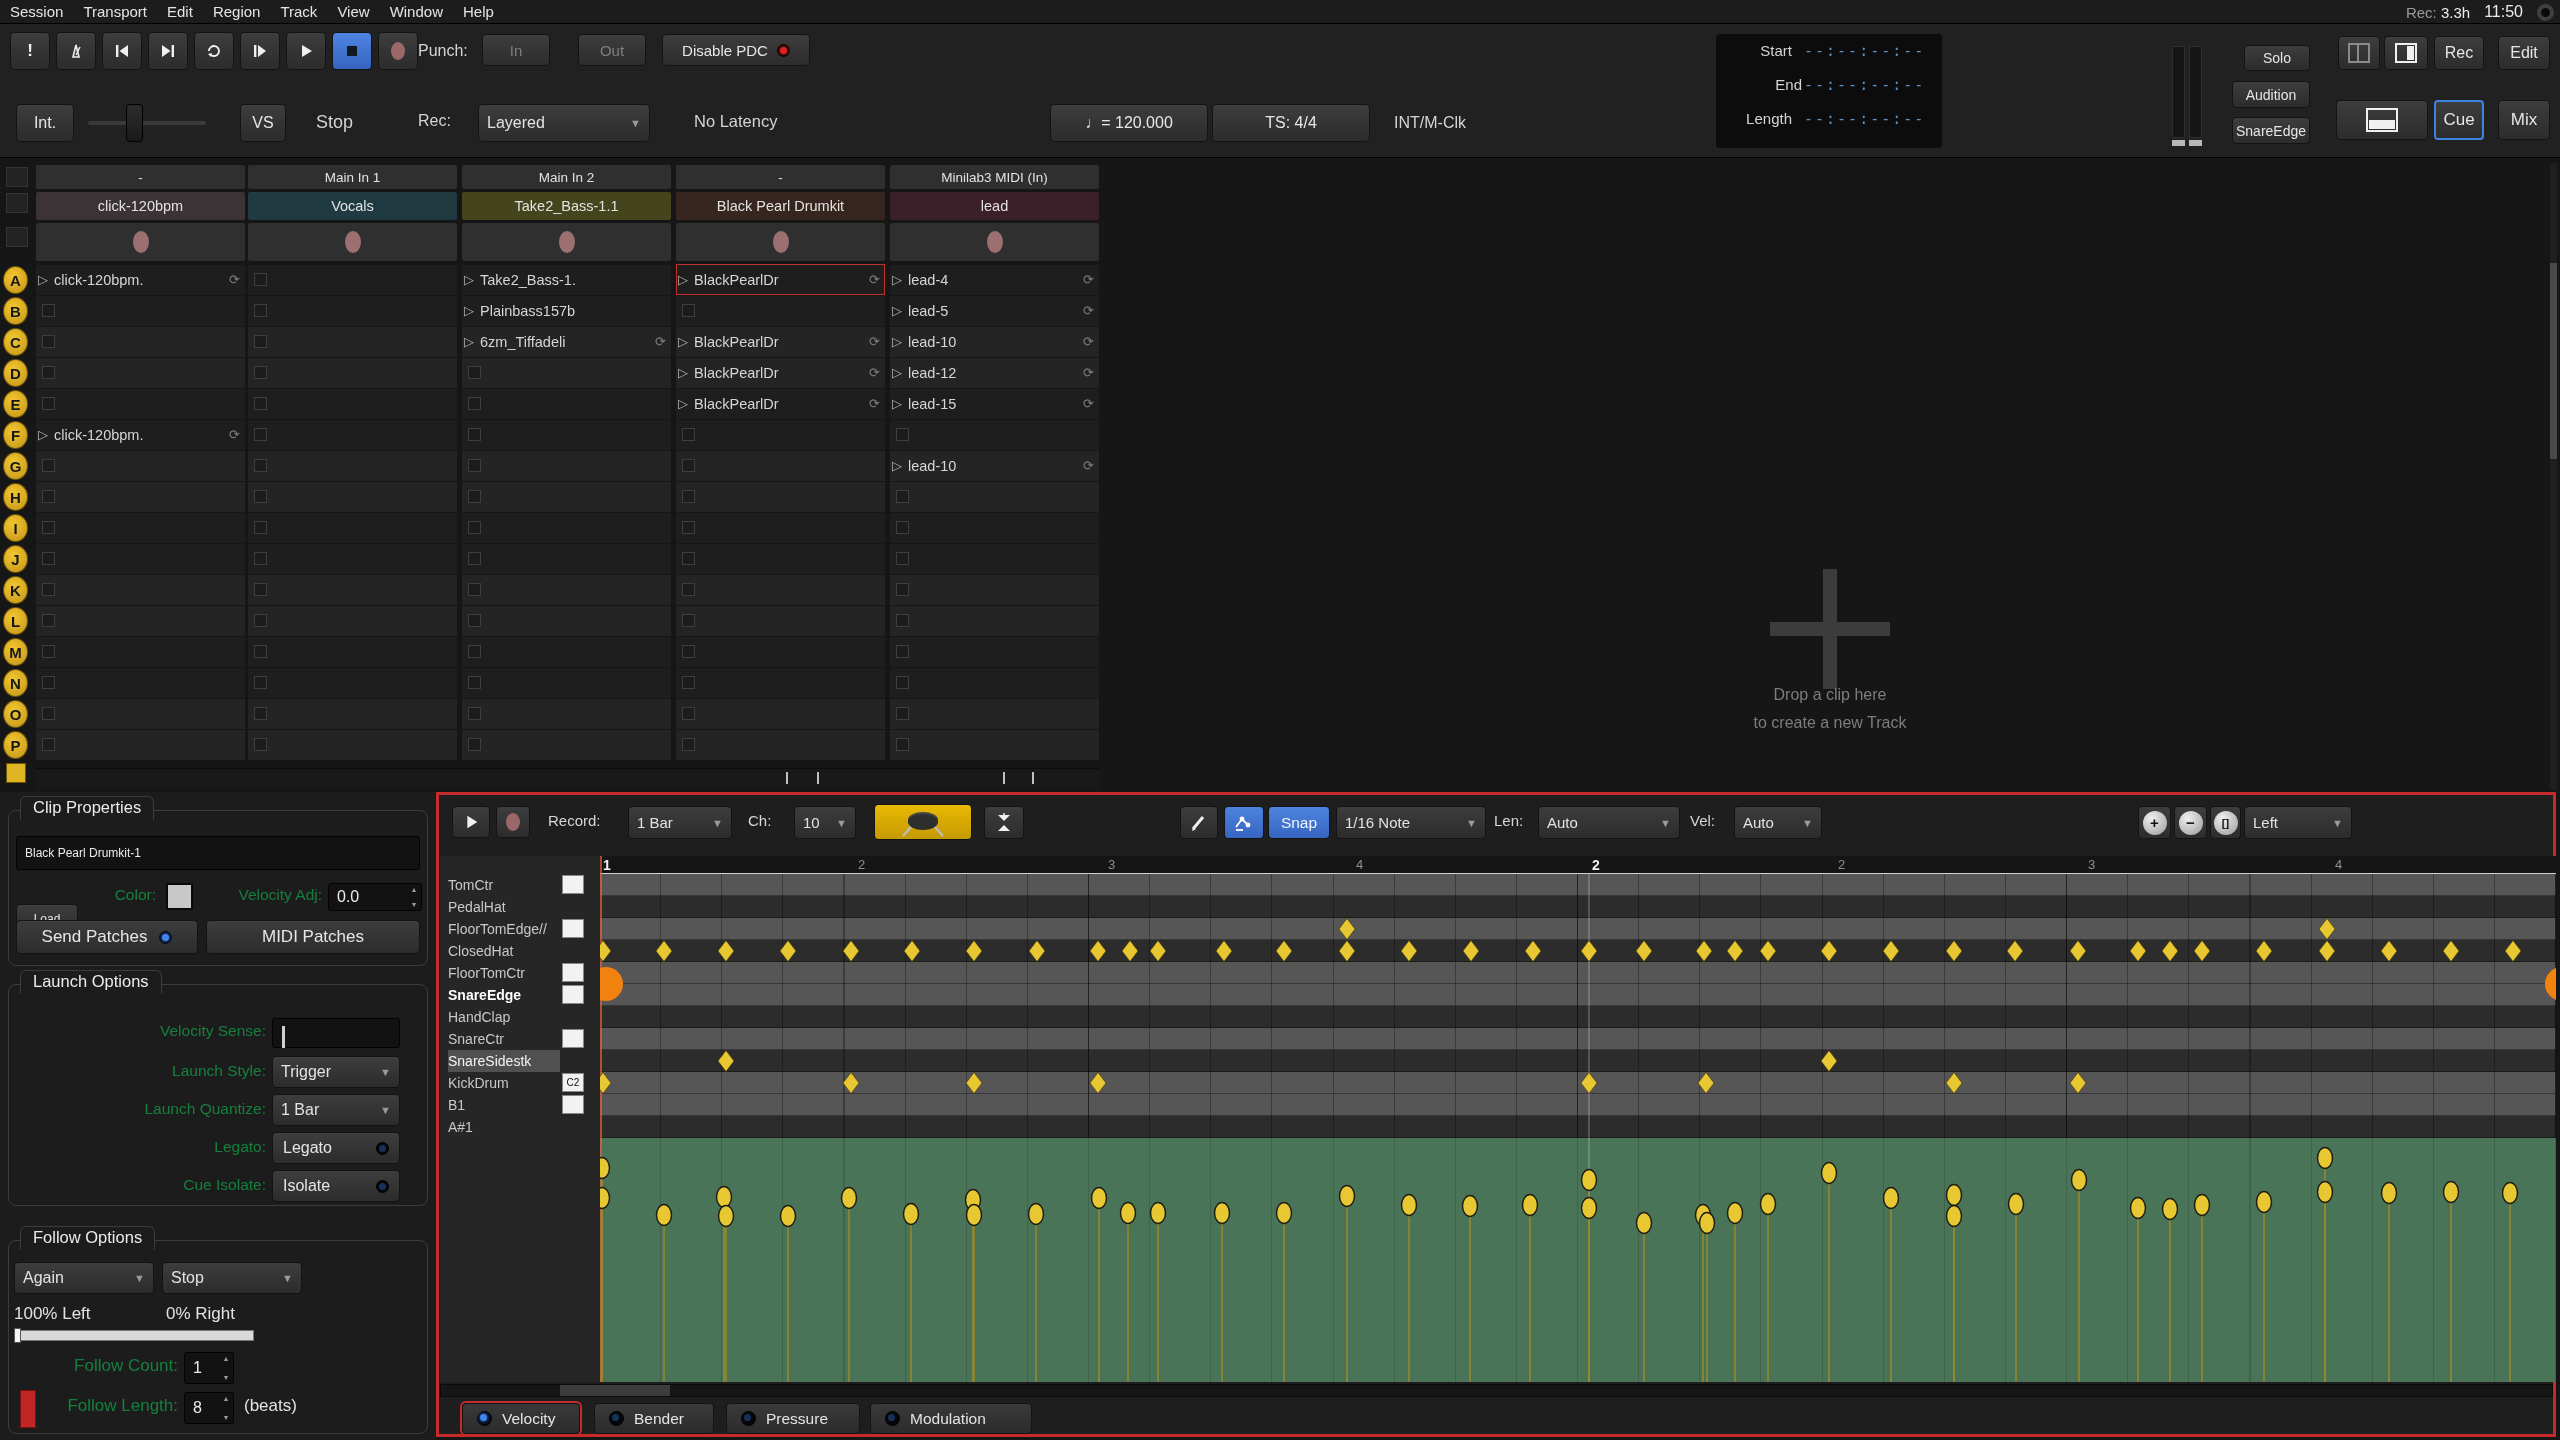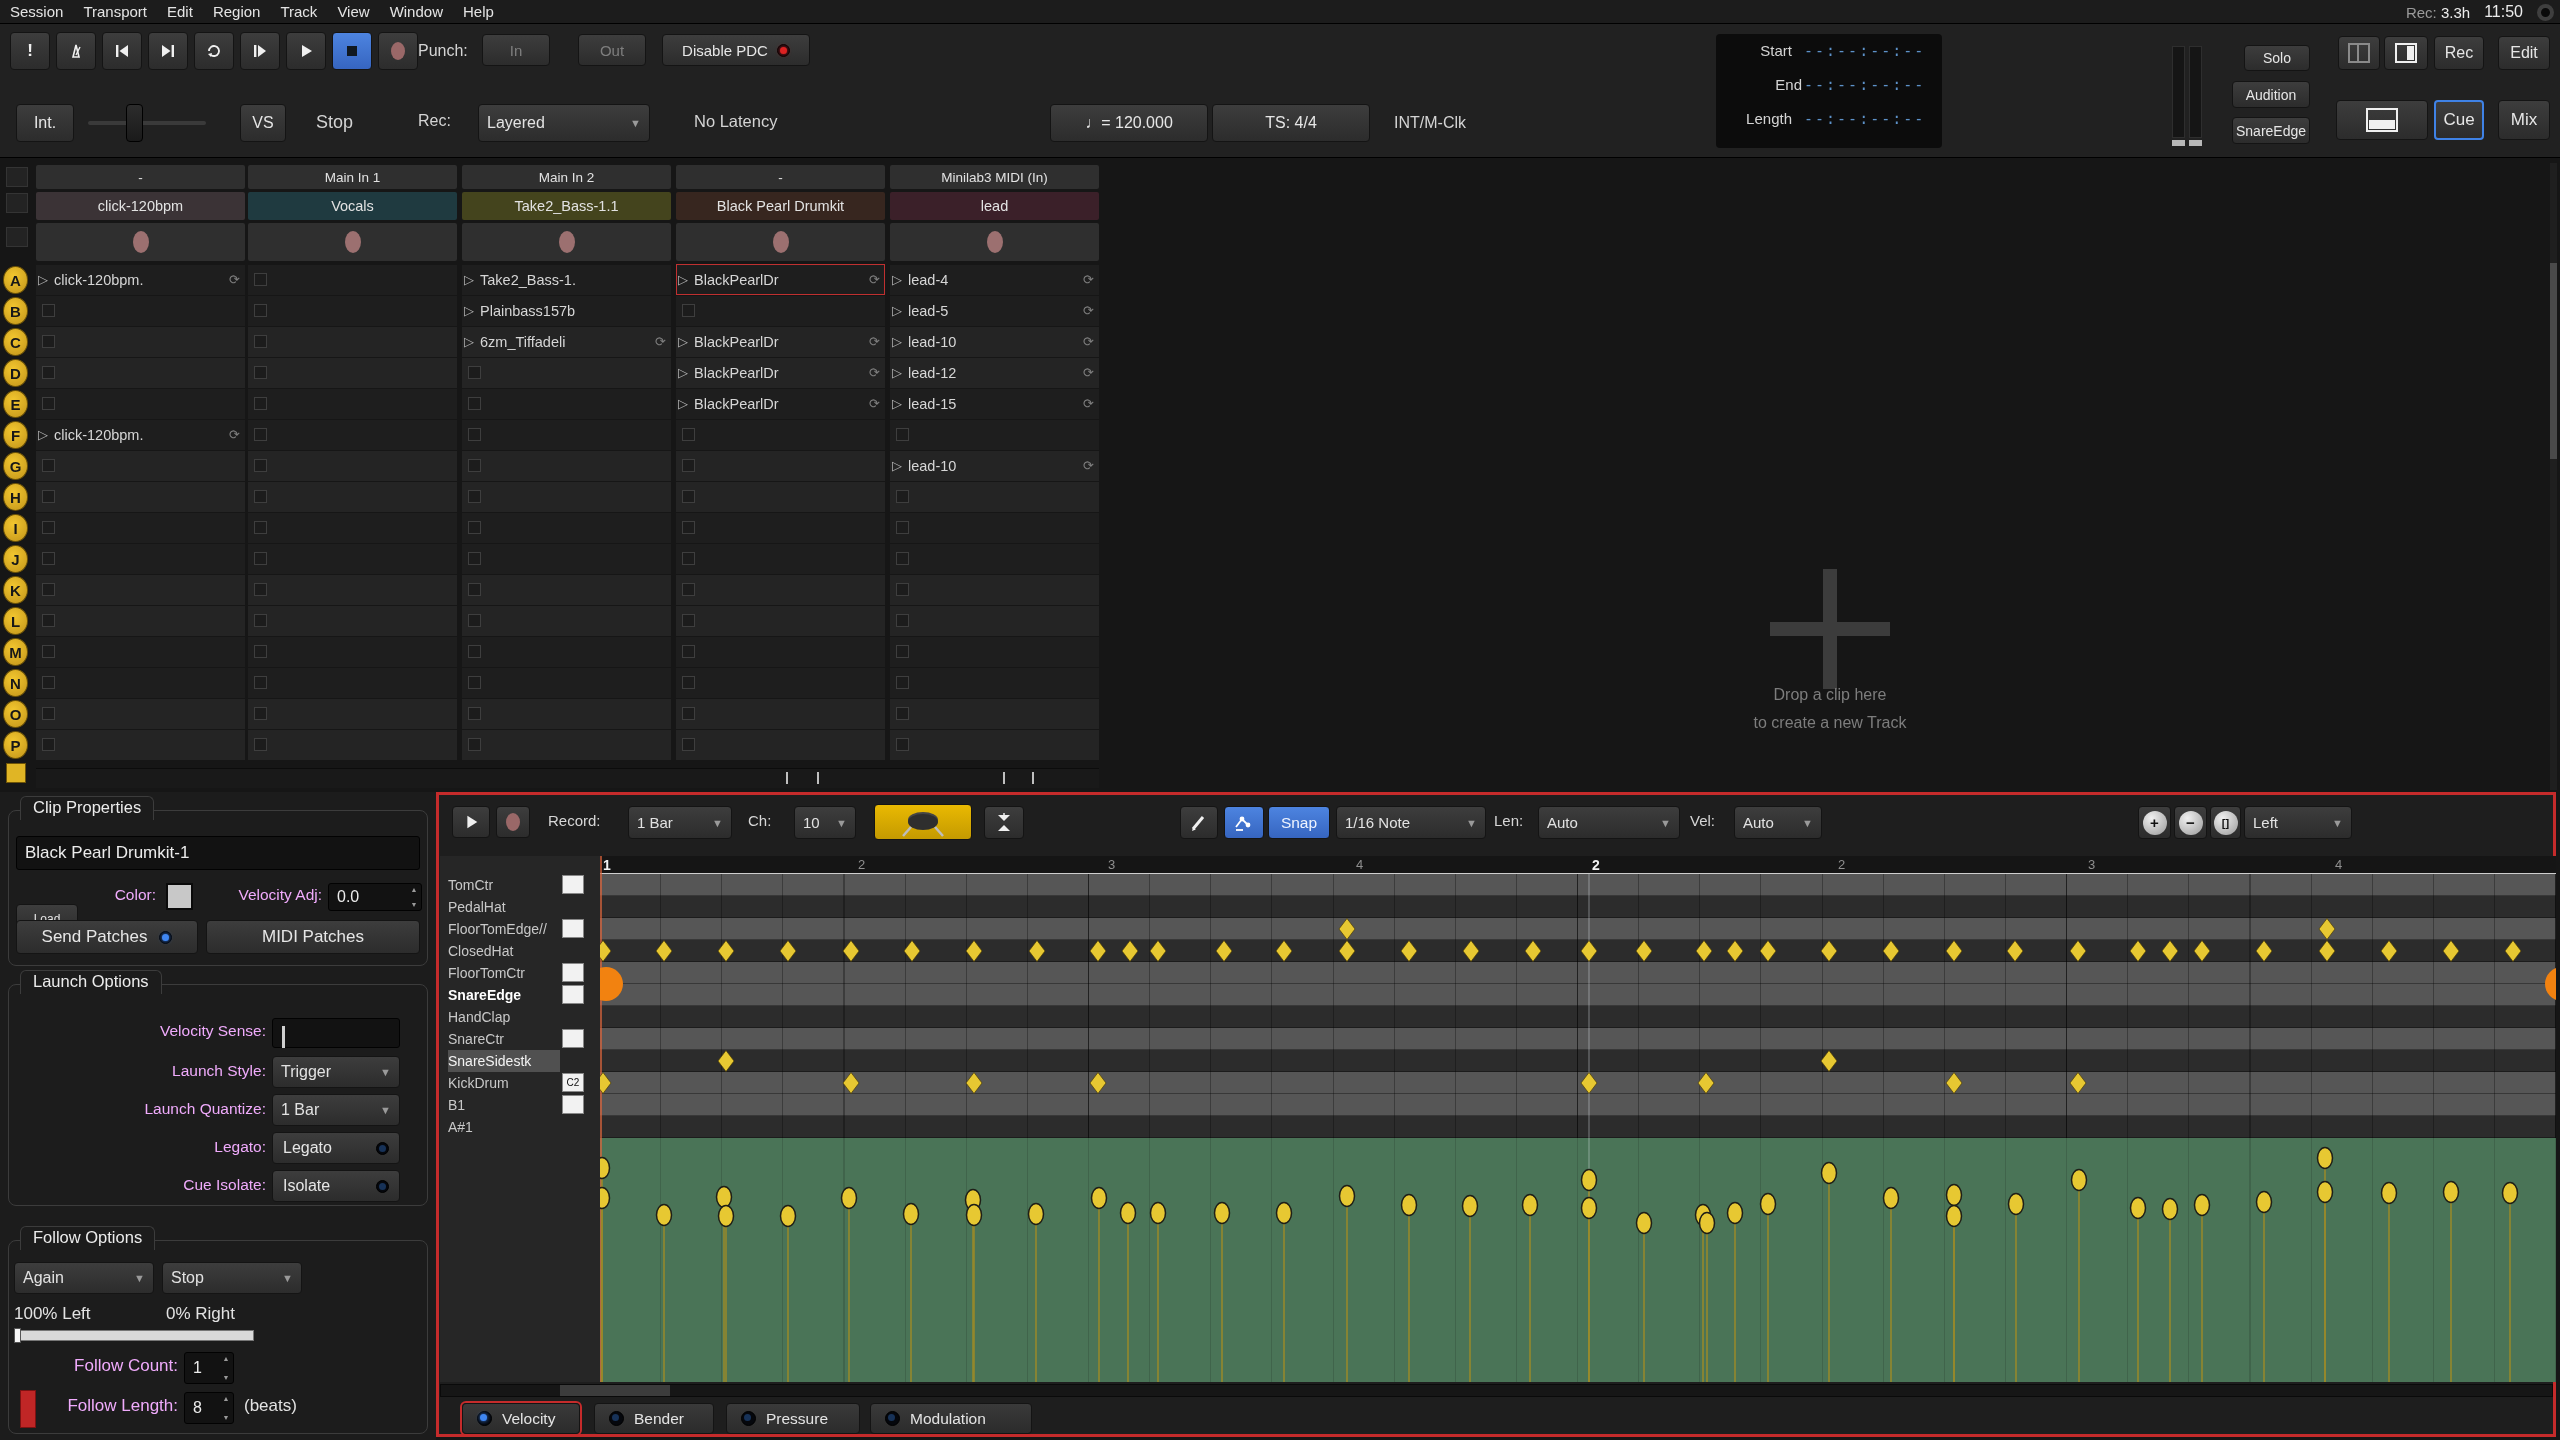--- a/index.html
+++ b/index.html
@@ -46,21 +46,21 @@
     background:radial-gradient(circle at 40% 35%, #f2c62f, #c3951a); border:1px solid #6e5408;
     color:#181818; font-weight:bold; font-size:15px; display:flex; align-items:center; justify-content:center; }
   
   .groupbox { position:absolute; border:1px solid #3c3c3c; border-radius:8px; background:#1c1c1c; }
   .grouplabel { position:absolute; background:#1c1c1c; border:1px solid #3c3c3c; border-bottom:none;
     border-radius:6px 6px 0 0; padding:1px 12px 3px 12px; font-size:16.5px; color:#ececec; }
   .field { background:#121212; border:1px solid #020202; border-radius:3px; color:#ececec;
     display:flex; align-items:center; padding:0 8px; }
   .spin { position:absolute; right:2px; top:2px; bottom:2px; width:10px; display:flex; flex-direction:column;
     justify-content:space-between; align-items:center; color:#9a9a9a; font-size:7px; }
-  .rlabel { position:absolute; text-align:right; color:#f0abfc; font-size:15.5px; }
+  .rlabel { position:absolute; text-align:right; color:#15803d; font-size:15.5px; }
   
   #editor-border { left:436px; top:792px; width:2120px; height:645px; border:3px solid #c52b2b; background:#1e1e1e; }
   .tb-label { color:#d6d6d6; font-size:15px; }
   .drum-name { position:absolute; left:448px; width:112px; font-size:14px; color:#c8c8c8;
     white-space:nowrap; overflow:hidden; display:flex; align-items:center; height:22px; }
   .white-key { position:absolute; left:562px; width:22px; height:19px; background:#f2f2f2;
     border:1px solid #888; color:#111; font-size:10px; display:flex; align-items:center; justify-content:center; }
   .ruler-num { position:absolute; top:857px; font-size:13px; color:#8f8f8f; }
   .ruler-num.bar { color:#f2f2f2; font-weight:bold; font-size:14px; }
   .tab { position:absolute; height:31px; background:linear-gradient(#3a3a3a,#2b2b2b); border:1px solid #141414;
@@ -481,21 +481,21 @@
   <div class="abs" style="left:1630px;top:686px;width:400px;text-align:center;color:#7d7d7d;font-size:16px">Drop a clip here</div>
   <div class="abs" style="left:1630px;top:714px;width:400px;text-align:center;color:#7d7d7d;font-size:16px">to create a new Track</div>
   <div class="abs" style="left:2550px;top:163px;width:7px;height:627px;background:#1f1f1f">
     <div style="position:absolute;top:100px;width:7px;height:196px;background:#4a4a4a"></div>
   </div>
 
   <div id="panels">
       <div class="abs" style="left: 0px; top: 792px; width: 436px; height: 648px; background: rgb(28, 28, 28);"></div>
       <div class="groupbox" style="left: 8px; top: 810px; width: 420px; height: 156px;"></div>
       <div class="grouplabel" style="left: 20px; top: 796px;">Clip Properties</div>
-      <div class="field" style="position: absolute; left: 16px; top: 836px; width: 404px; height: 34px; font-size: 17px;">Black Pearl Drumkit-1</div>
+      <div class="field" style="position: absolute; left: 16px; top: 836px; width: 404px; height: 34px; font-size: 12px;">Black Pearl Drumkit-1</div>
       <div class="btn" style="position: absolute; left: 16px; top: 904px; width: 62px; height: 30px; font-size: 12px;">Load</div>
       <div class="rlabel" style="left: 90px; top: 886px; width: 66px;">Color:</div>
       <div class="abs" style="left: 166px; top: 883px; width: 27px; height: 27px; background: rgb(200, 200, 200); border: 2px solid rgb(10, 10, 10);"></div>
       <div class="rlabel" style="left: 200px; top: 886px; width: 122px;">Velocity Adj:</div>
       <div class="field" style="position: absolute; left: 328px; top: 883px; width: 94px; height: 28px; font-size: 16px;">0.0<div class="spin">
           <span>▲</span>
           <span>▼</span>
         </div></div>
       <div class="btn" style="position: absolute; left: 16px; top: 920px; width: 182px; height: 34px; font-size: 17px; gap: 12px;">Send Patches<div class="led on" style="position: relative;"></div></div>
       <div class="btn" style="position: absolute; left: 206px; top: 920px; width: 214px; height: 34px; font-size: 17px;">MIDI Patches</div>

